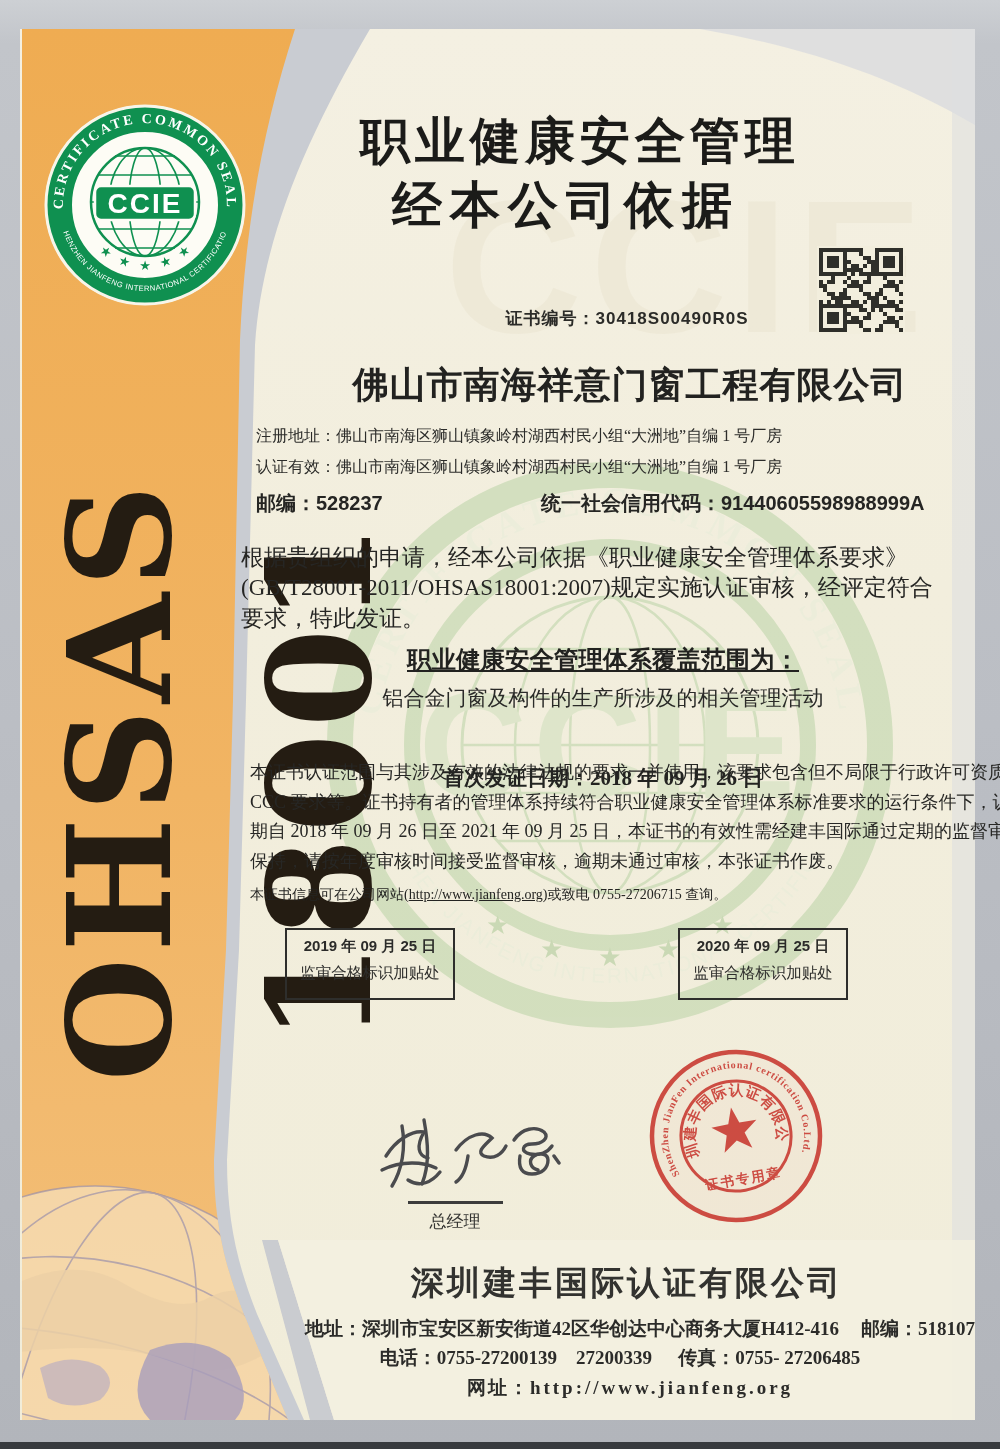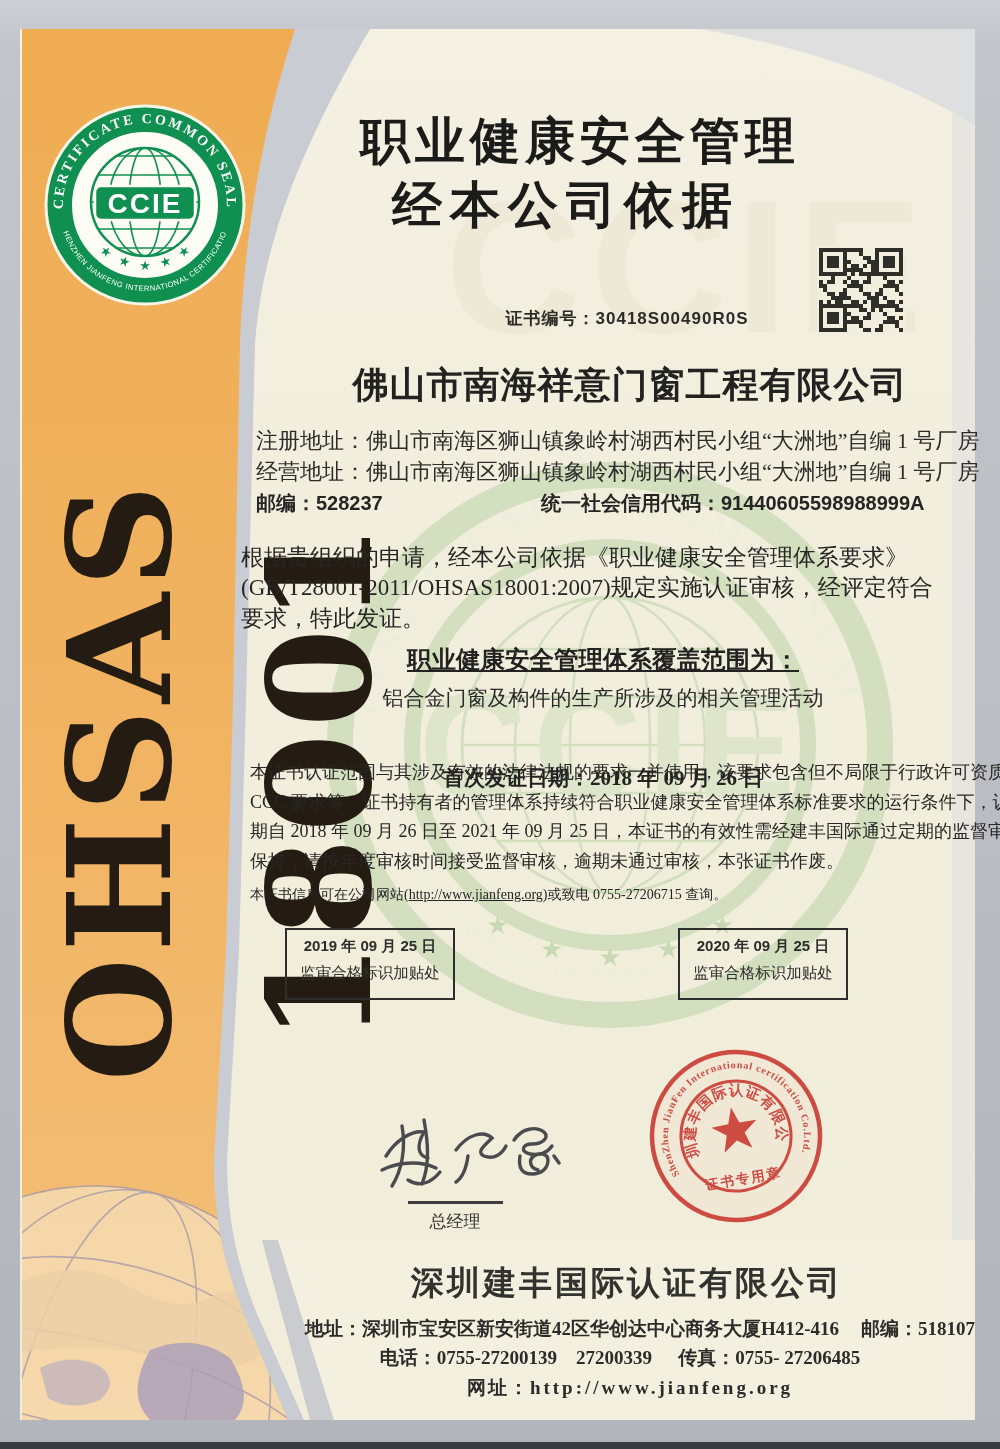--- a/index.html
+++ b/index.html
@@ -9,21 +9,21 @@
   .abs{position:absolute;}
   .nowrap{white-space:nowrap;}
   .ctr{text-align:center;}
   
   #paper{left:20px;top:29px;width:955px;height:1391px;
          background:linear-gradient(180deg,#f4f0e2 0%,#f2eedd 40%,#f1edda 100%);}
   #deco,#stamp-svg,#sig-svg{position:absolute;left:0;top:0;}
   .t-title{font-size:50px;font-weight:700;color:#1b1b19;letter-spacing:5px;}
   .t-certno{font-family:"Liberation Sans","DejaVu Sans",sans-serif;font-size:17px;font-weight:700;color:#2b2b28;letter-spacing:1px;}
   .t-company{font-size:36px;font-weight:700;color:#222220;letter-spacing:1px;}
-  .t-addr{font-size:22px;color:#2c2c2a;}
+  .t-addr{font-size:16px;color:#2c2c2a;}
   .t-meta{font-size:20px;font-weight:700;color:#252523;}
   .t-para1{font-size:23px;line-height:30.4px;color:#262624;}
   .t-scopehead{font-size:24.5px;font-weight:700;color:#222220;text-decoration:underline;}
   .t-scope{font-size:21px;color:#2a2a28;}
   .t-issue{font-size:21px;font-weight:700;color:#232321;}
   .t-para2{font-size:18px;line-height:29.6px;color:#272725;}
   .t-info{font-size:14px;font-weight:400;color:#242422;}
   .t-info .url{text-decoration:underline;}
   .sticker{border:2px solid #2e2e2c;width:166px;height:61px;padding-top:7px;box-sizing:content-box;}
   .sticker .d{font-family:"Liberation Sans","DejaVu Sans",sans-serif;font-size:15px;font-weight:700;color:#2b2b29;text-align:center;}
@@ -290,21 +290,21 @@
         <rect x="62" y="82" width="4" height="4" fill="#2f2f2a"></rect>
         <rect x="82" y="82" width="4" height="4" fill="#2f2f2a"></rect>
       </svg></div>
 
   <div class="abs ctr nowrap t-company" style="left:230px;top:361px;width:800px;">佛山市南海祥意门窗工程有限公司</div>
 
   <div class="abs nowrap t-addr" style="left:256px;top:426px;">
     <span>注册地址：</span><span>佛山市南海区狮山镇象岭村湖西村民小组“大洲地”自编 1 号厂房</span>
   </div>
   <div class="abs nowrap t-addr" style="left:256px;top:457px;">
-    <span>经营地址：</span><span>佛山市南海区狮山镇象岭村湖西村民小组“大洲地”自编 1 号厂房</span>
+    <span>认证有效：</span><span>佛山市南海区狮山镇象岭村湖西村民小组“大洲地”自编 1 号厂房</span>
   </div>
   <div class="abs nowrap t-meta" style="left:256px;top:490px;text-align:center;">
     <span>邮编：</span><span style="font-family:'Liberation Sans','DejaVu Sans',sans-serif;font-weight:700;">528237</span>
   </div>
   <div class="abs nowrap t-meta" style="left:541px;top:490px;">
     <span>统一社会信用代码：</span><span style="font-family:'Liberation Sans','DejaVu Sans',sans-serif;font-weight:700;">91440605598988999A</span>
   </div>
 
   <div class="abs t-para1" style="left:241px;top:543px;width:712px;">
     <div class="nowrap">根据贵组织的申请，经本公司依据《职业健康安全管理体系要求》</div>

